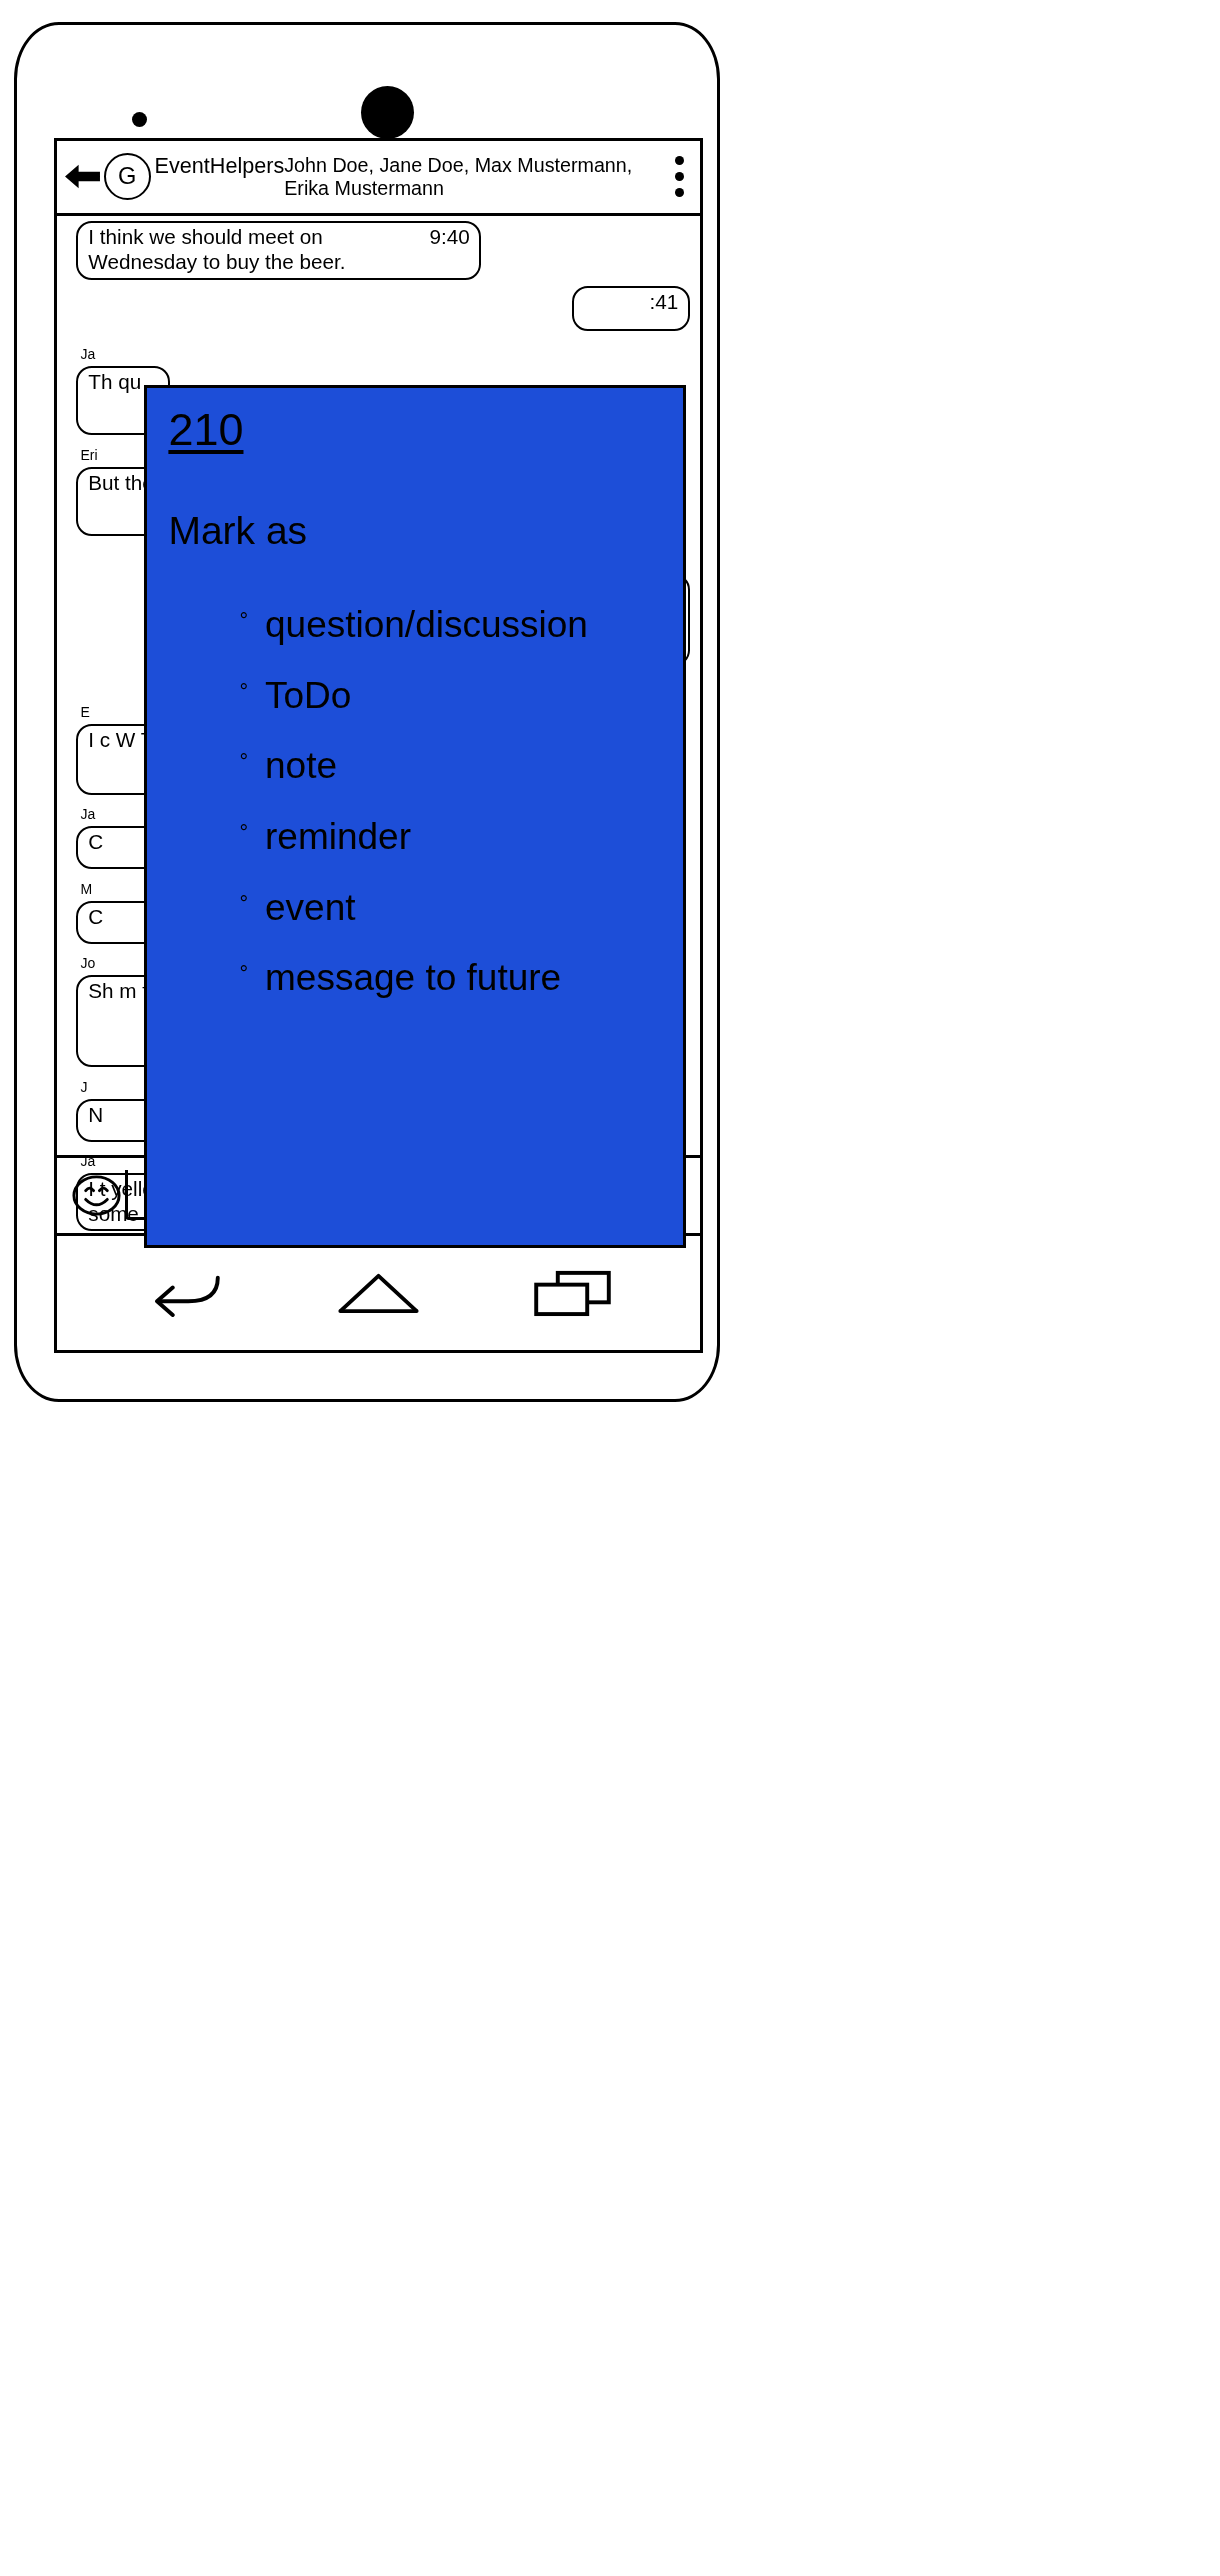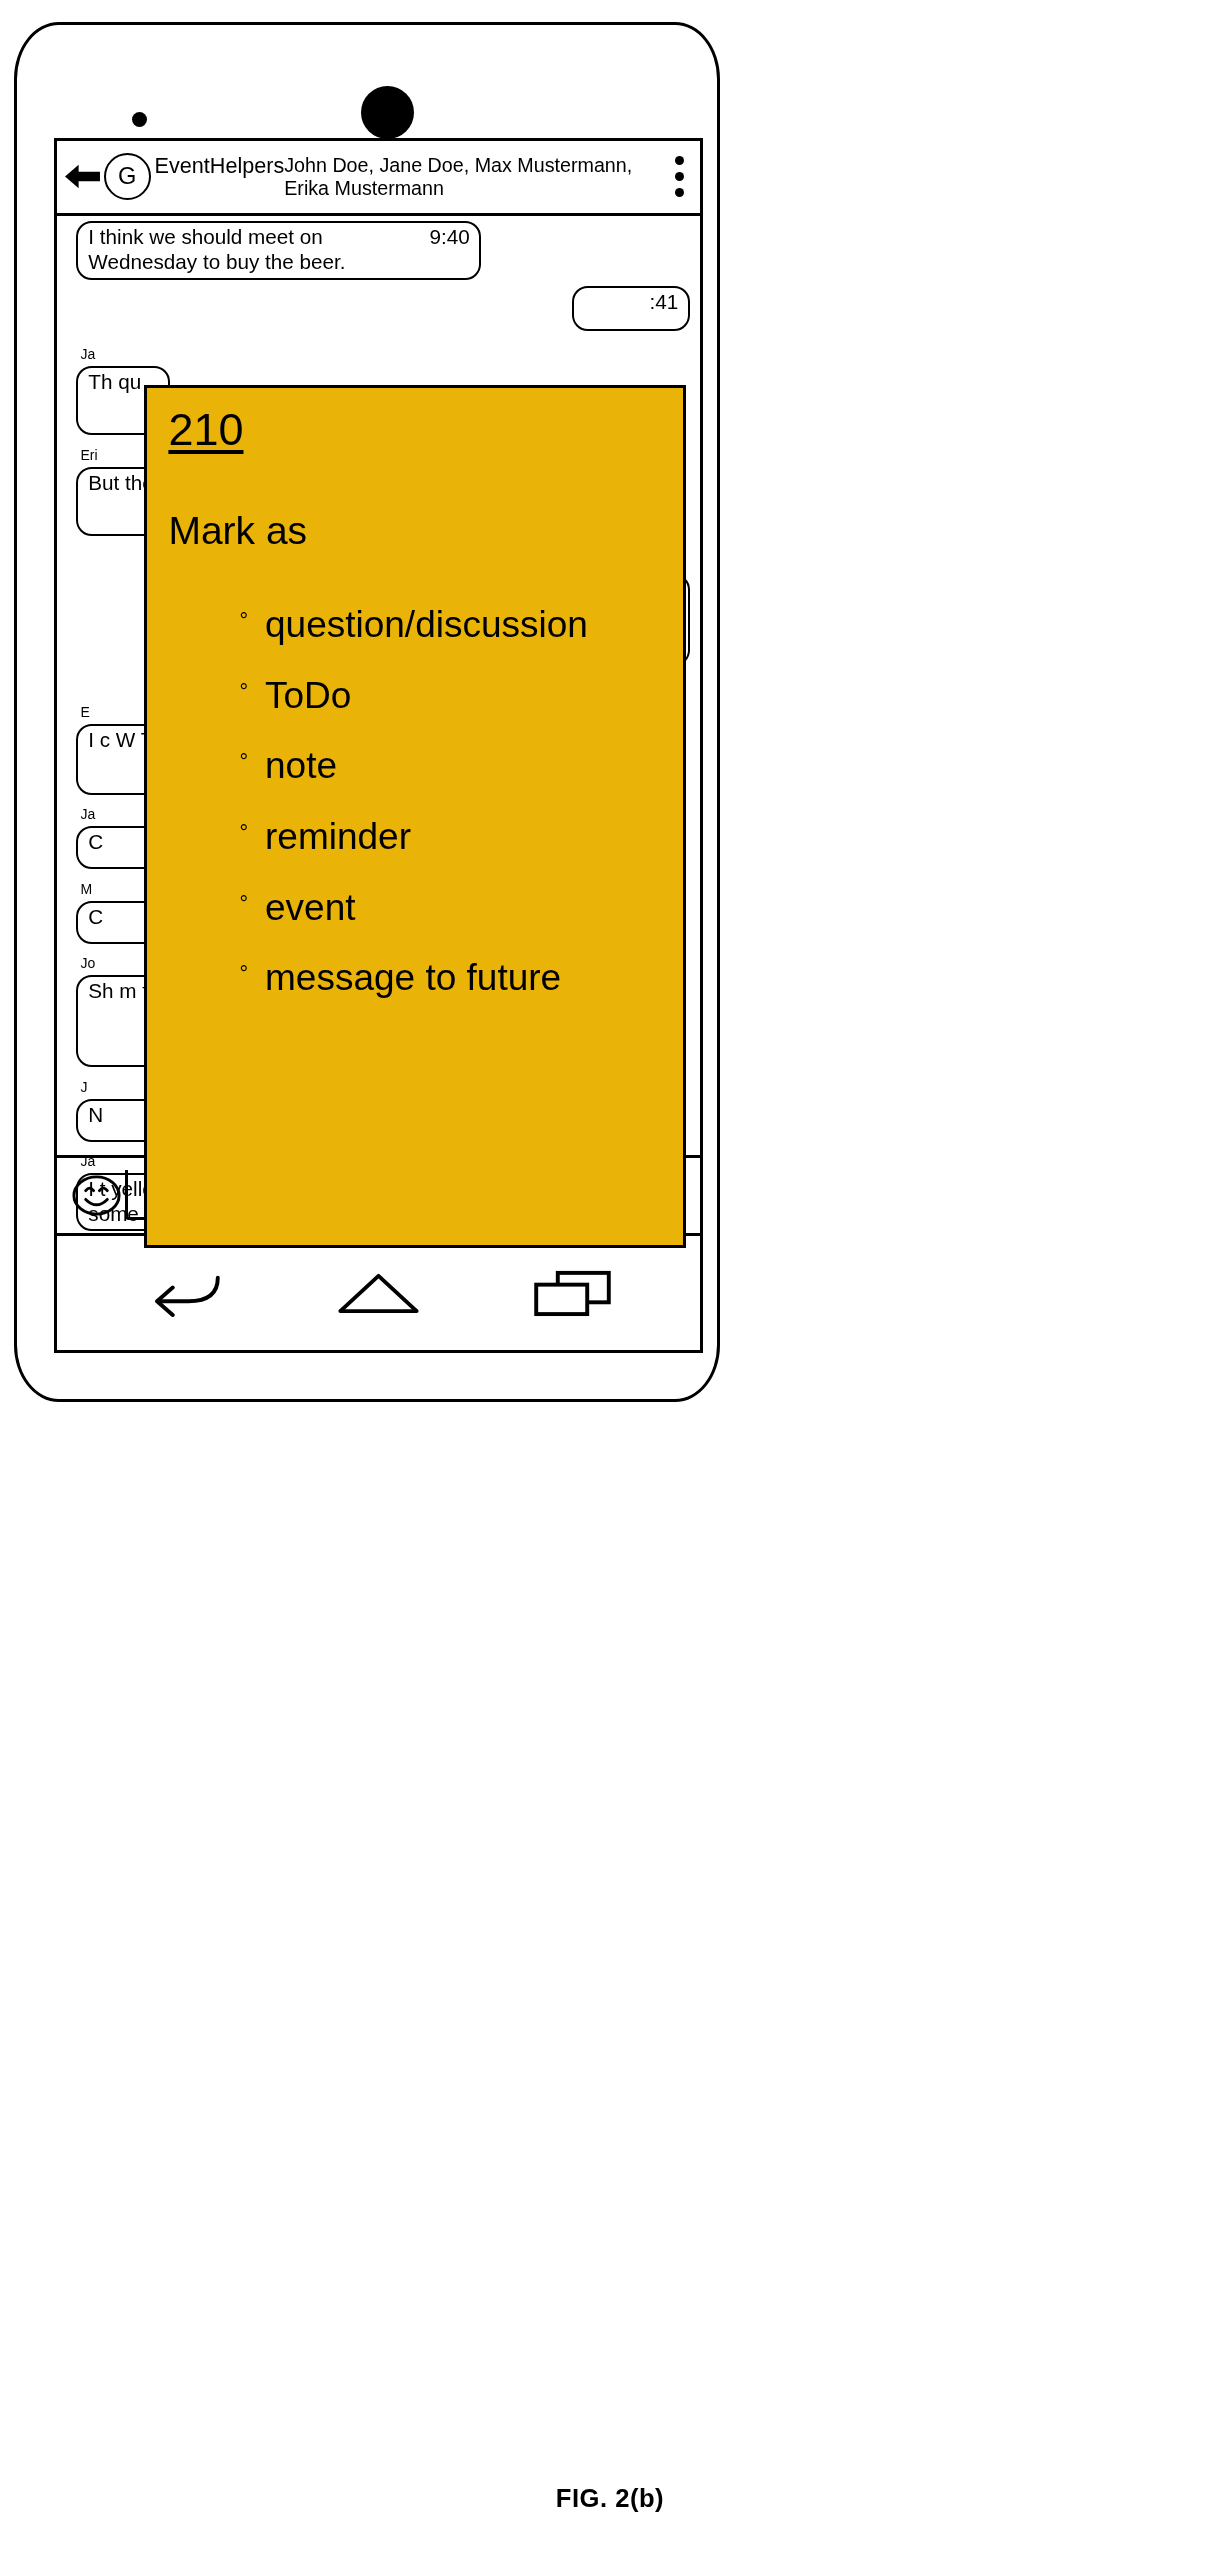--- a/index.html
+++ b/index.html
@@ -150,21 +150,21 @@
     display: flex; align-items: center; justify-content: space-around;
     padding: 0 29.5px;
   }
   .nav-btn { width: 89px; height: 59px; display: flex; align-items: center; justify-content: center; }
 
   
   .dialog {
     position: absolute;
     left: 87px; top: 244px;
     width: 542px; height: 863px;
-    background: #eab308;
+    background: #1d4ed8;
     border: 3.9px solid #000;
     z-index: 40;
     padding: 17.7px 21.6px;
   }
   .dialog-ref {
     font-size: 45px; line-height: 49px;
     text-decoration: underline;
     text-underline-offset: 4.9px;
     letter-spacing: 0px;
   }
@@ -357,16 +357,15 @@
           <svg width="85" height="51" viewBox="0 0 86 52">
             <rect x="28" y="6" width="52" height="30" fill="none" stroke="#000" stroke-width="4"></rect>
             <rect x="6" y="18" width="52" height="30" fill="#fff" stroke="#000" stroke-width="4"></rect>
           </svg>
         </div>
       </div>
 
     </div>
   </div>
 
-  <div class="fig-caption">FIG. 2(b)</div>
 
 </div>
 
 
 </body></html>

